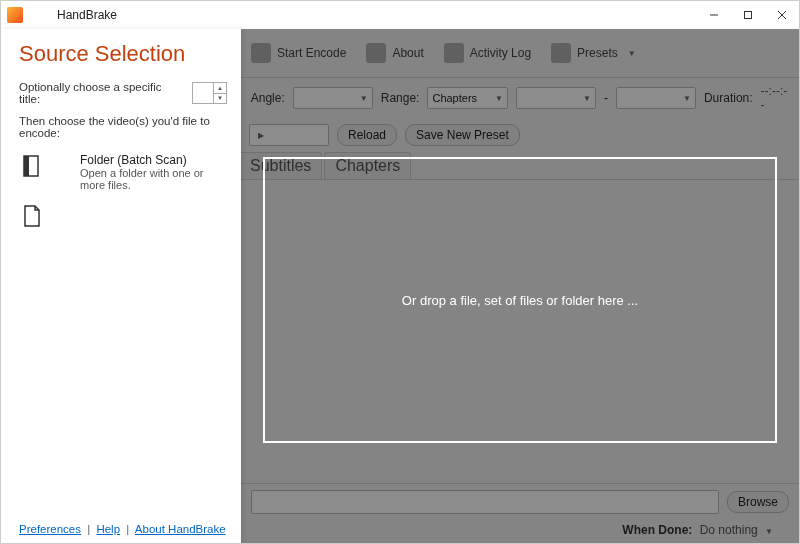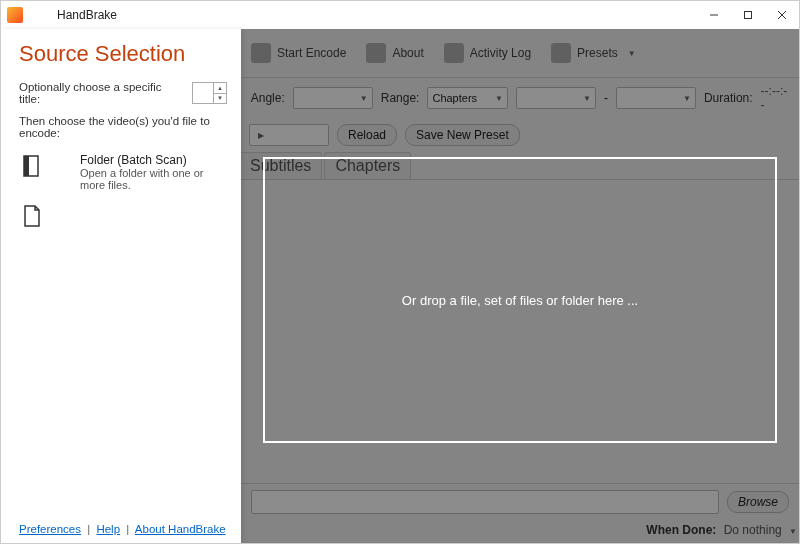--- a/index.html
+++ b/index.html
@@ -23,22 +23,22 @@
   .field { background:#fff; border:1px solid #bbb; height:20px; border-radius:2px; }
   .combo { min-width:70px; display:flex; align-items:center; padding:0 4px; font-size:11px; justify-content:space-between; }
   .tri { font-size:8px; color:#666; margin-left:4px; }
   .btn { background:#e9e9e9; border:1px solid #bbb; padding:3px 10px; border-radius:10px; font-size:12px;text-align:center; }
 
   .tabs { display:flex; gap:2px; padding:0 8px; border-bottom:1px solid #ccc; }
   .tab { padding:4px 10px; border:1px solid #ccc; border-bottom:none; background:#eaeaea; font-size:16px; color:#555; border-radius:3px 3px 0 0; }
 
   .bottom-bar { position:absolute; bottom:0; left:0; right:0; height:60px; border-top:1px solid #d0d0d0; padding:4px 10px; box-sizing:border-box; }
   .bottom-bar .field { width:500px; height:22px; }
-  .browse-row { display:flex; align-items:center; gap:8px; justify-content:flex-end; margin-top:2px;font-style:italic; }
-  .when-done { position:absolute; right:2px; bottom:6px; font-size:12px; }
+  .browse-row { display:flex; align-items:center; gap:8px; justify-content:flex-end; margin-top:2px; }
+  .when-done { position:absolute; right:26px; bottom:6px; font-size:12px; }
   .when-done .lbl { font-weight:bold; }
   .when-done .val { color:#555; margin-left:4px; }
 
   
   .overlay { position:absolute; top:28px; left:0; right:0; bottom:0; display:flex; }
   .overlay-left { width:240px; background:#fff; position:relative; display:flex; flex-direction:column; padding:12px 14px 8px 18px; box-sizing:border-box; box-shadow:2px 0 5px rgba(0,0,0,0.1); }
   .overlay-left h1 { margin:0 0 14px 0; font-size:22px; font-weight:400; color:#c2410c; }
   .overlay-left .opt-row { display:flex; align-items:center; font-size:11.5px; color:#333; margin-bottom:10px;gap:7px; }
   .spinner { width:34px; height:20px; border:1px solid #aaa; margin-left:6px; display:flex; }
   .spinner-inp { flex:1; }

